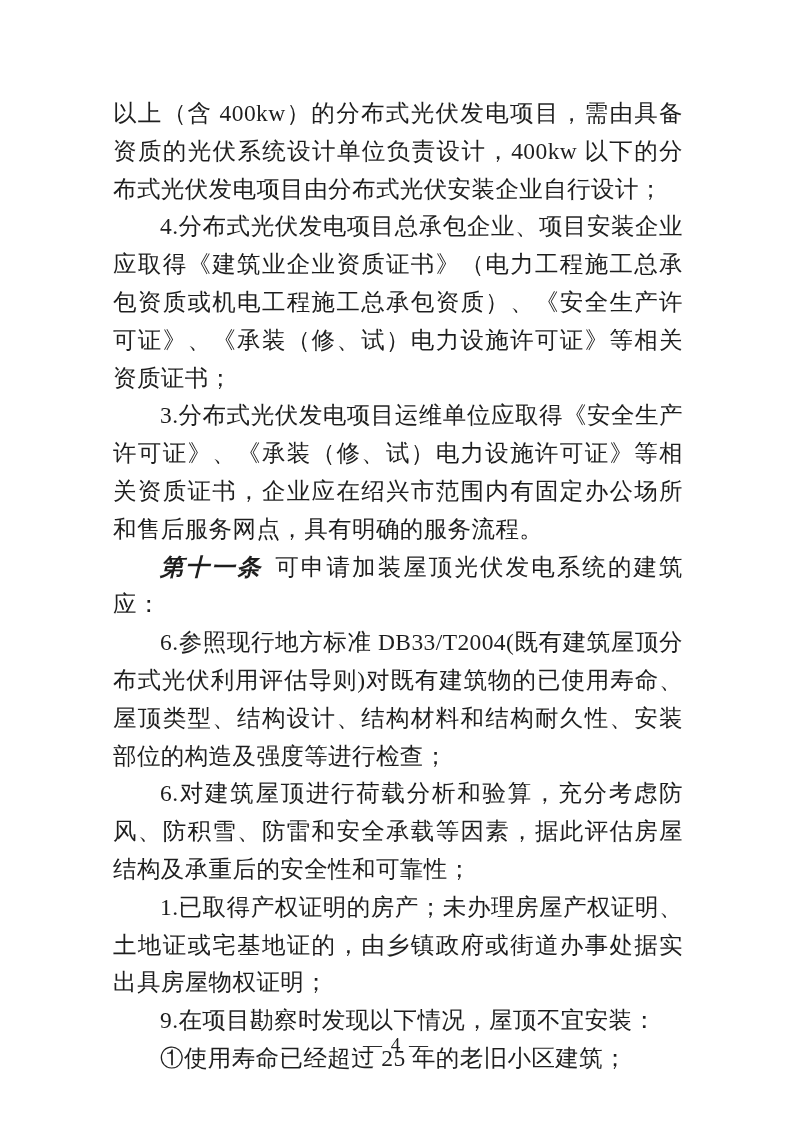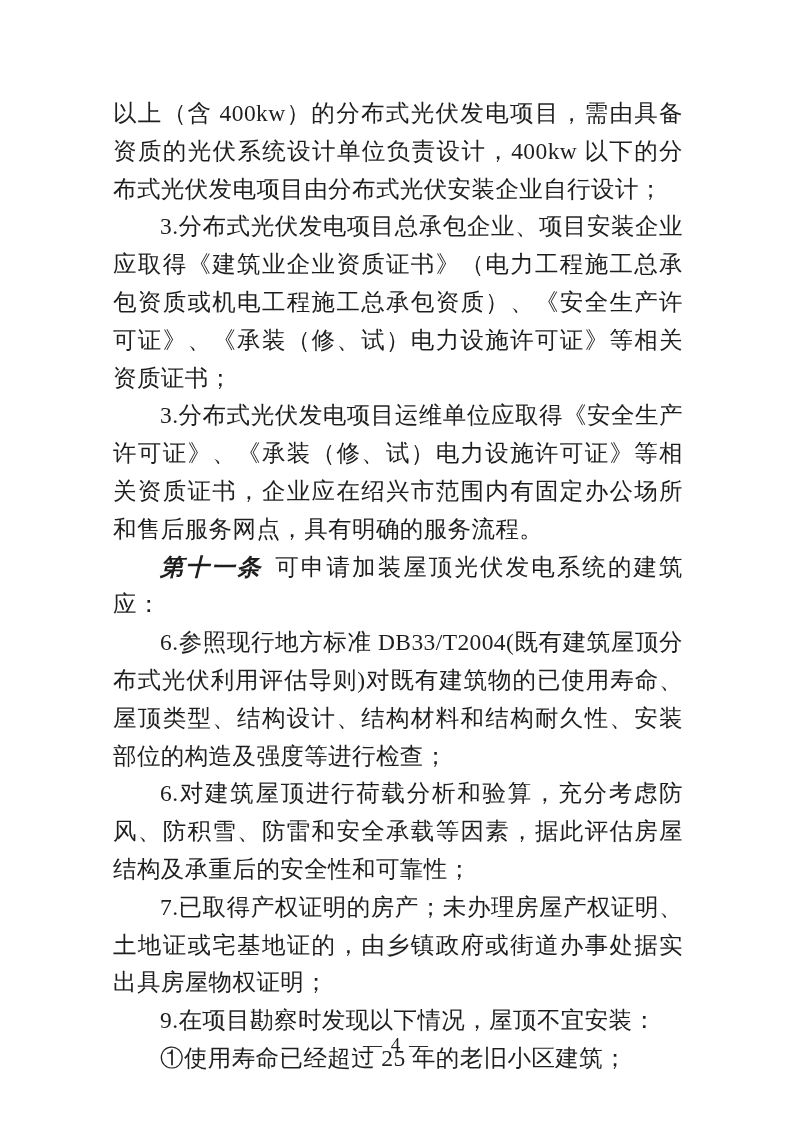--- a/index.html
+++ b/index.html
@@ -52,33 +52,33 @@
   }
 </style>
 </head>
 <body>
 
 <div class="page">
   <div class="content">
 
     <p class="para">以上（含 400kw）的分布式光伏发电项目，需由具备资质的光伏系统设计单位负责设计，400kw 以下的分布式光伏发电项目由分布式光伏安装企业自行设计；</p>
 
-    <p class="para indent">3.分布式光伏发电项目总承包企业、项目安装企业应取得《建筑业企业资质证书》（电力工程施工总承包资质或机电工程施工总承包资质）、《安全生产许可证》、《承装（修、试）电力设施许可证》等相关资质证书；</p>
+    <p class="para indent">4.分布式光伏发电项目总承包企业、项目安装企业应取得《建筑业企业资质证书》（电力工程施工总承包资质或机电工程施工总承包资质）、《安全生产许可证》、《承装（修、试）电力设施许可证》等相关资质证书；</p>
 
     <p class="para indent">3.分布式光伏发电项目运维单位应取得《安全生产许可证》、《承装（修、试）电力设施许可证》等相关资质证书，企业应在绍兴市范围内有固定办公场所和售后服务网点，具有明确的服务流程。</p>
 
     <p class="para indent">
       <span class="article-lead">第十一条</span><span>可申请加装屋顶光伏发电系统的建筑应：</span>
     </p>
 
     <p class="para indent">6.参照现行地方标准 DB33/T2004(既有建筑屋顶分布式光伏利用评估导则)对既有建筑物的已使用寿命、屋顶类型、结构设计、结构材料和结构耐久性、安装部位的构造及强度等进行检查；</p>
 
     <p class="para indent">6.对建筑屋顶进行荷载分析和验算，充分考虑防风、防积雪、防雷和安全承载等因素，据此评估房屋结构及承重后的安全性和可靠性；</p>
 
-    <p class="para indent">7.已取得产权证明的房产；未办理房屋产权证明、土地证或宅基地证的，由乡镇政府或街道办事处据实出具房屋物权证明；</p>
+    <p class="para indent">1.已取得产权证明的房产；未办理房屋产权证明、土地证或宅基地证的，由乡镇政府或街道办事处据实出具房屋物权证明；</p>
 
     <p class="para indent">9.在项目勘察时发现以下情况，屋顶不宜安装：</p>
 
     <p class="para indent">①使用寿命已经超过 25 年的老旧小区建筑；</p>
 
   </div>
 
   <div class="footer">— 4 —</div>
 </div>
 

